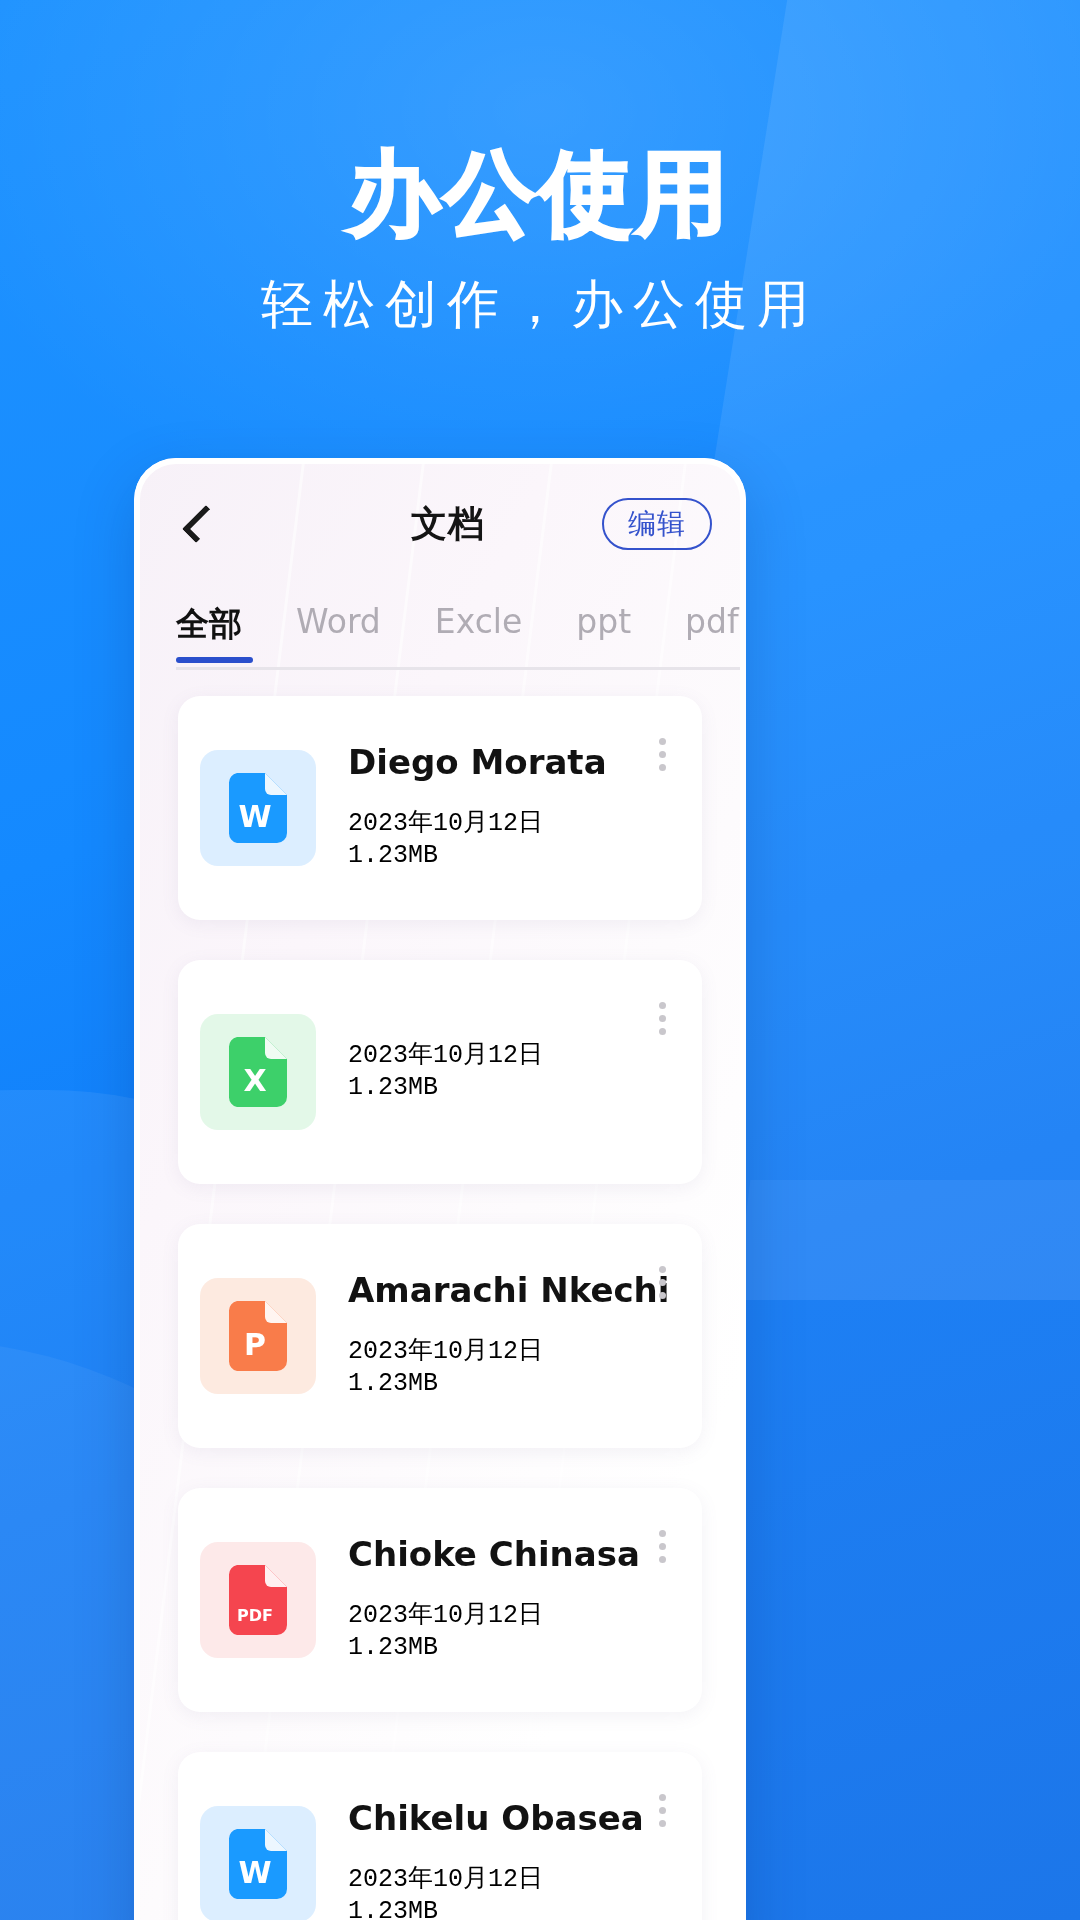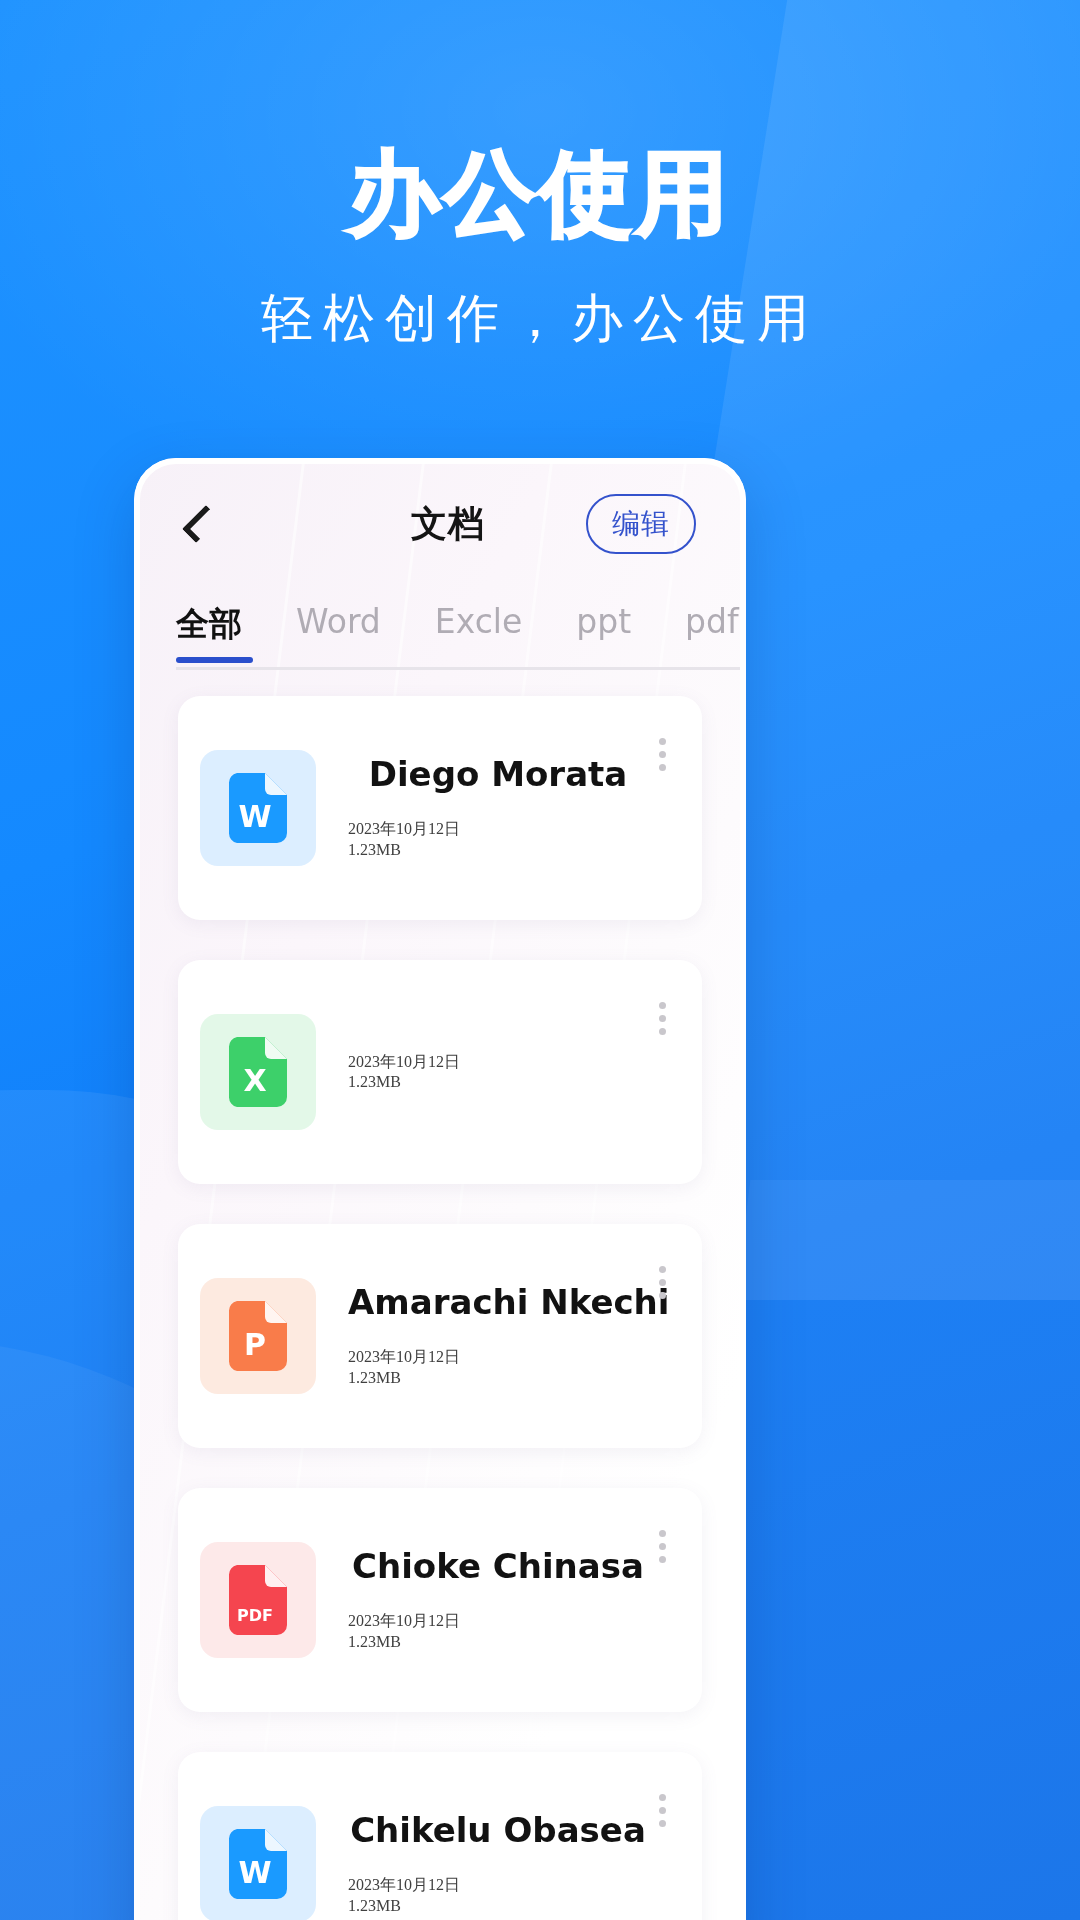--- a/index.html
+++ b/index.html
@@ -64,21 +64,21 @@
     color:#ffffff;
     font-size:92px;
     line-height:1;
     font-weight:700;
     letter-spacing:4px;
     font-family:"DejaVu Sans","Liberation Sans",sans-serif;
     -webkit-text-stroke:3px #ffffff;
     text-shadow:0 0 1px #fff;
   }
   .hero-sub {
-    margin-top:52px;
+    margin-top:38px;
     color:#ffffff;
     font-size:52px;
     line-height:1;
     font-weight:400;
     letter-spacing:10px;
     font-family:"DejaVu Sans","Liberation Sans",sans-serif;
   }
 
   
   .phone {
@@ -131,22 +131,22 @@
   .app-title {
     position:absolute; left:16px; right:0;
     text-align:center;
     font-size:36px;
     font-weight:700;
     color:#141414;
     letter-spacing:1px;
     font-family:"DejaVu Sans","Liberation Sans",sans-serif;
   }
   .edit-btn {
-    position:absolute; right:44px;
-    width:110px; height:60px;
+    position:absolute; right:28px;
+    width:110px; height:52px;
     border:2.5px solid #3452cc;
     border-radius:30px;
     color:#3452cc;
     font-size:28px;
     display:flex; align-items:center; justify-content:center;
     background:transparent;
     font-family:"DejaVu Sans","Liberation Sans",sans-serif;
     letter-spacing:1px;
   }
 
@@ -211,27 +211,26 @@
     min-width:0;
   }
   .fname {
     font-size:34px;
     font-weight:700;
     color:#121212;
     line-height:1.1;
     margin-bottom:26px;
     white-space:nowrap;
     font-family:"DejaVu Sans","Liberation Sans",sans-serif;
-    text-align:center;
   }
   .fdate, .fsize {
-    font-size:16px;
-    color:#404040;
+    font-size:25px;
+    color:#000000;
     line-height:1.28;
-    font-family:Liberation Serif, serif;
+    font-family:Liberation Mono, monospace;
   }
   .kebab {
     flex:0 0 auto;
     align-self:flex-start;
     margin-top:42px;
     width:28px;
     display:flex; flex-direction:column; align-items:center; gap:6px;
   }
   .kebab i {
     width:7px; height:7px; border-radius:50%;

